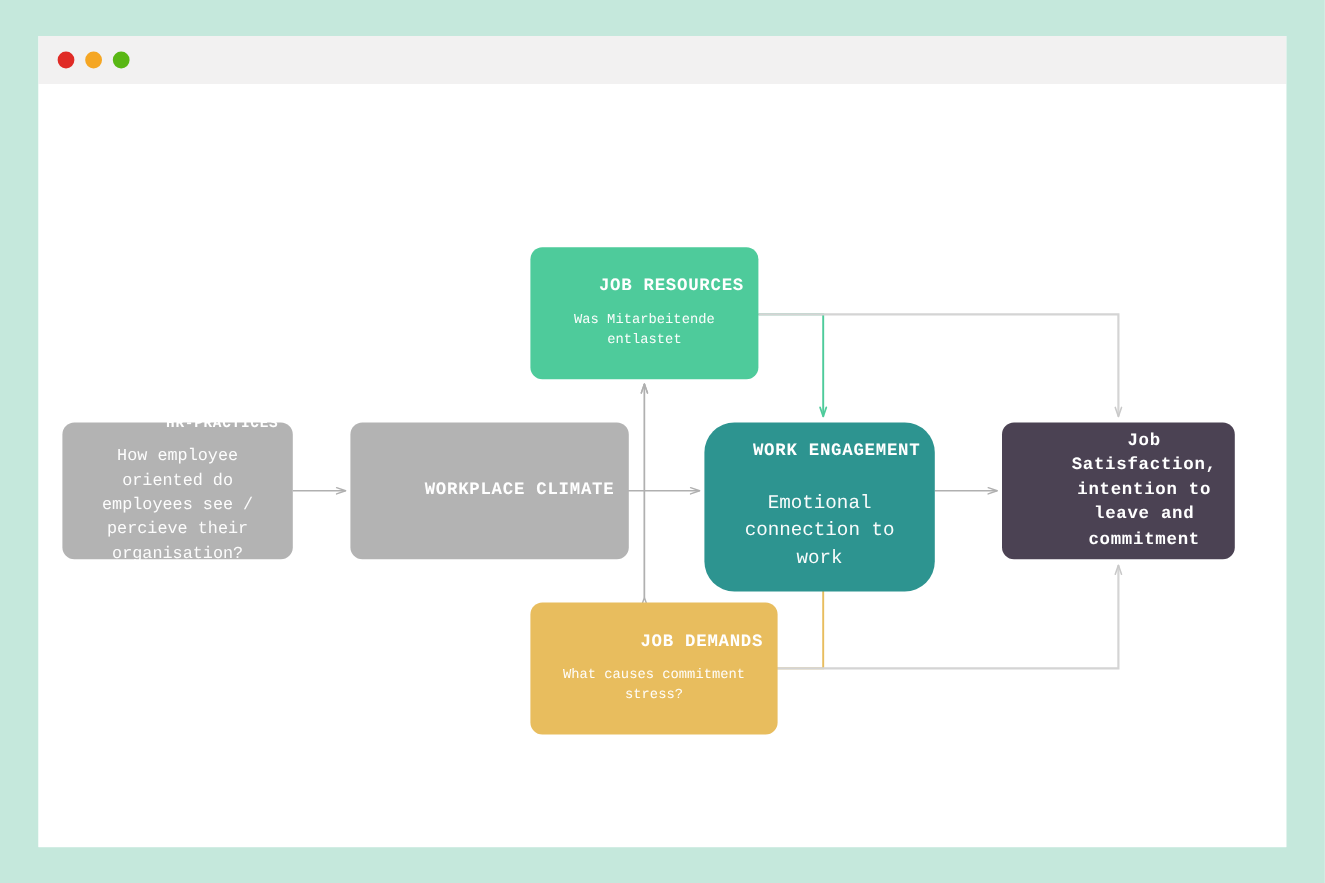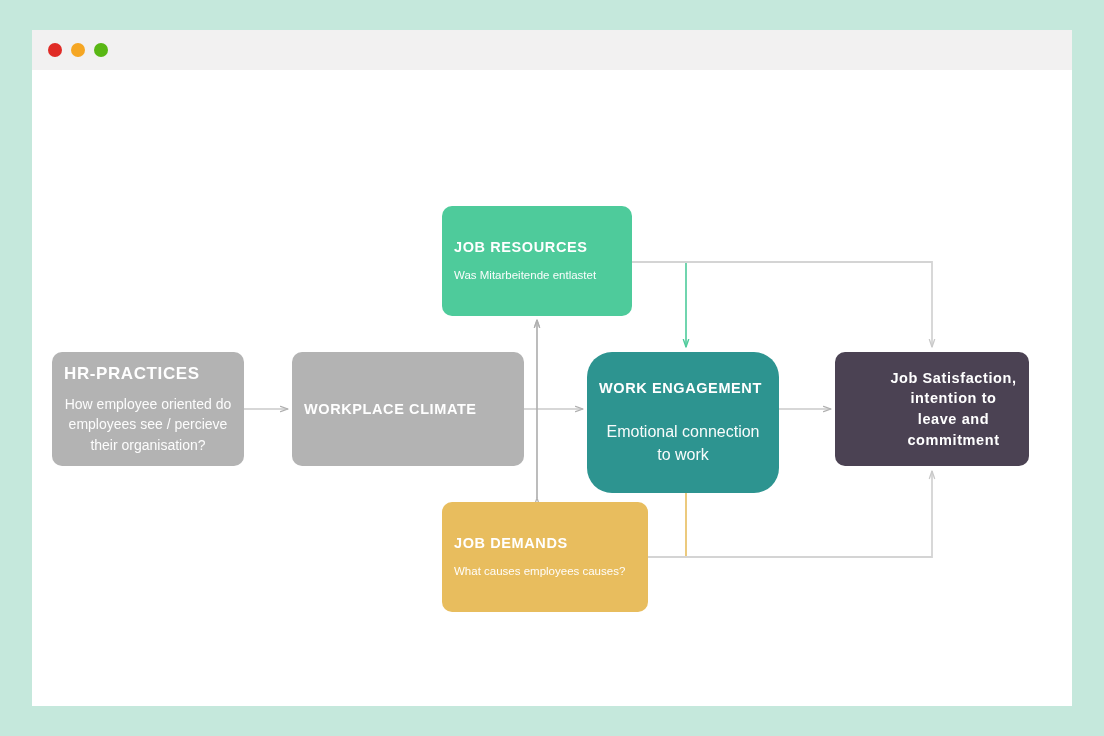--- a/index.html
+++ b/index.html
@@ -67,25 +67,26 @@
     width: 1040px;
     height: 636px;
   }
 
   
   .node {
     position: absolute;
     border-radius: 10px;
     display: flex;
     flex-direction: column;
-    align-items: flex-start;
+    align-items: flex-end;
     justify-content: center;
     text-align: center;
     padding: 8px 12px;
     z-index: 5;
+    font-family: Liberation Mono, monospace;
   }
 
   .node-title {
     color: #ffffff;
     font-weight: 700;
     letter-spacing: 0.6px;
     line-height: 1.28;
   }
 
   .node-subtitle {
@@ -94,21 +95,21 @@
     line-height: 1.45;
     margin-top: 10px;
     opacity: 0.97;
   }
 
   
   #node-hr-practices {
     left: 20px;  top: 282px;  width: 192px; height: 114px;
     background: #b3b3b3;
   }
-  #node-hr-practices .node-title    { font-size: 17px; }
+  #node-hr-practices .node-title    { font-size: 12px; }
   #node-hr-practices .node-subtitle { font-size: 14px; margin-top: 9px; }
 
   #node-workplace-climate {
     left: 260px; top: 282px;  width: 232px; height: 114px;
     background: #b3b3b3;
   }
   #node-workplace-climate .node-title    { font-size: 14.5px; }
   #node-workplace-climate .node-subtitle { font-size: 11.5px; margin-top: 11px; }
 
   #node-job-resources {
@@ -197,21 +198,21 @@
       <div class="node-title">WORKPLACE CLIMATE</div>
     </div>
 
     <div class="node" id="node-job-resources">
       <div class="node-title">JOB RESOURCES</div>
       <div class="node-subtitle">Was Mitarbeitende entlastet</div>
     </div>
 
     <div class="node" id="node-job-demands">
       <div class="node-title">JOB DEMANDS</div>
-      <div class="node-subtitle">What causes employees causes?</div>
+      <div class="node-subtitle">What causes commitment stress?</div>
     </div>
 
     <div class="node" id="node-work-engagement">
       <div class="node-title">WORK ENGAGEMENT</div>
       <div class="node-subtitle">Emotional connection to work</div>
     </div>
 
     <div class="node" id="node-job-satisfaction">
       <div class="node-title">Job Satisfaction, intention to leave and commitment</div>
     </div>

